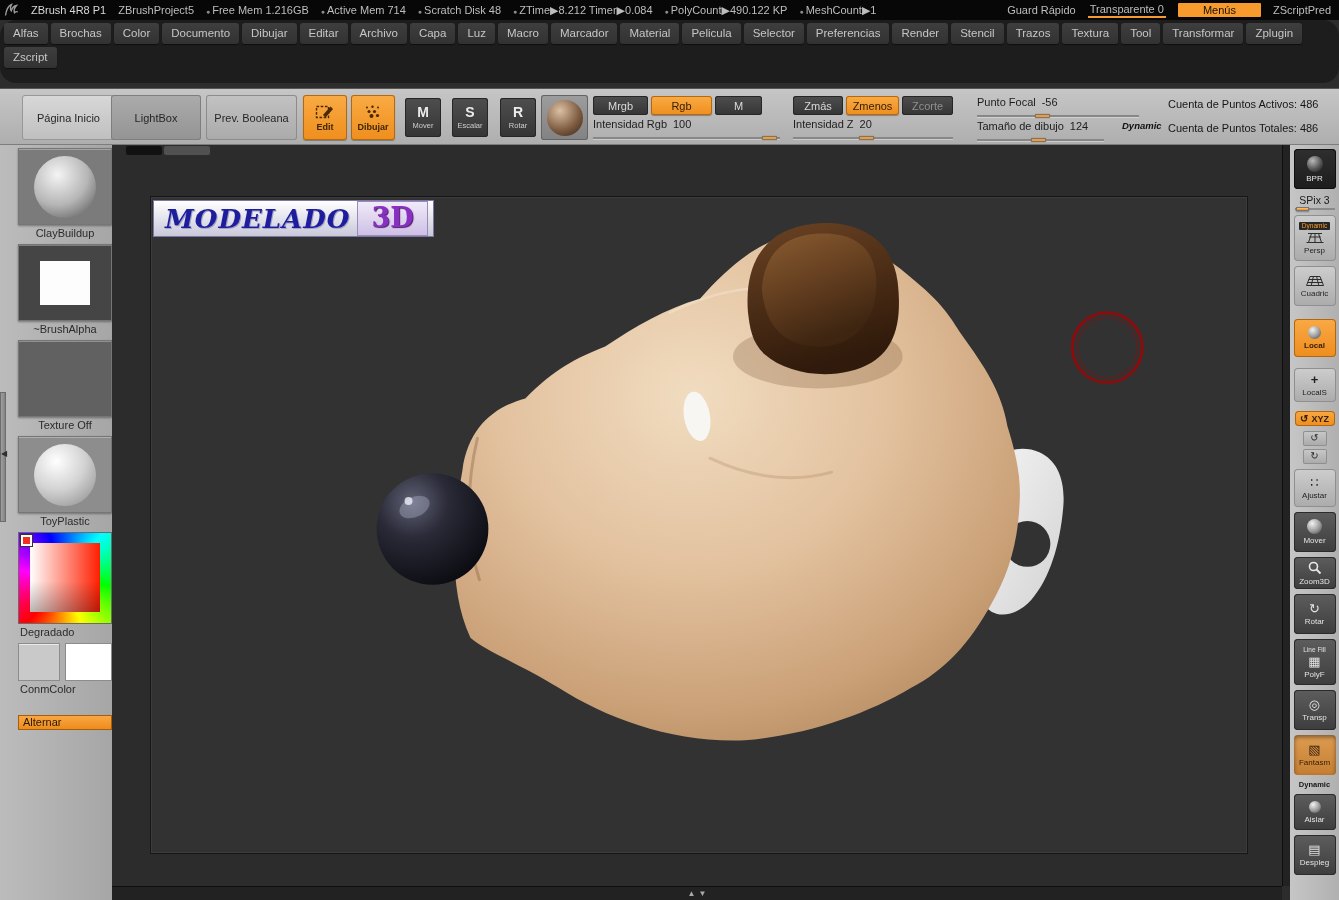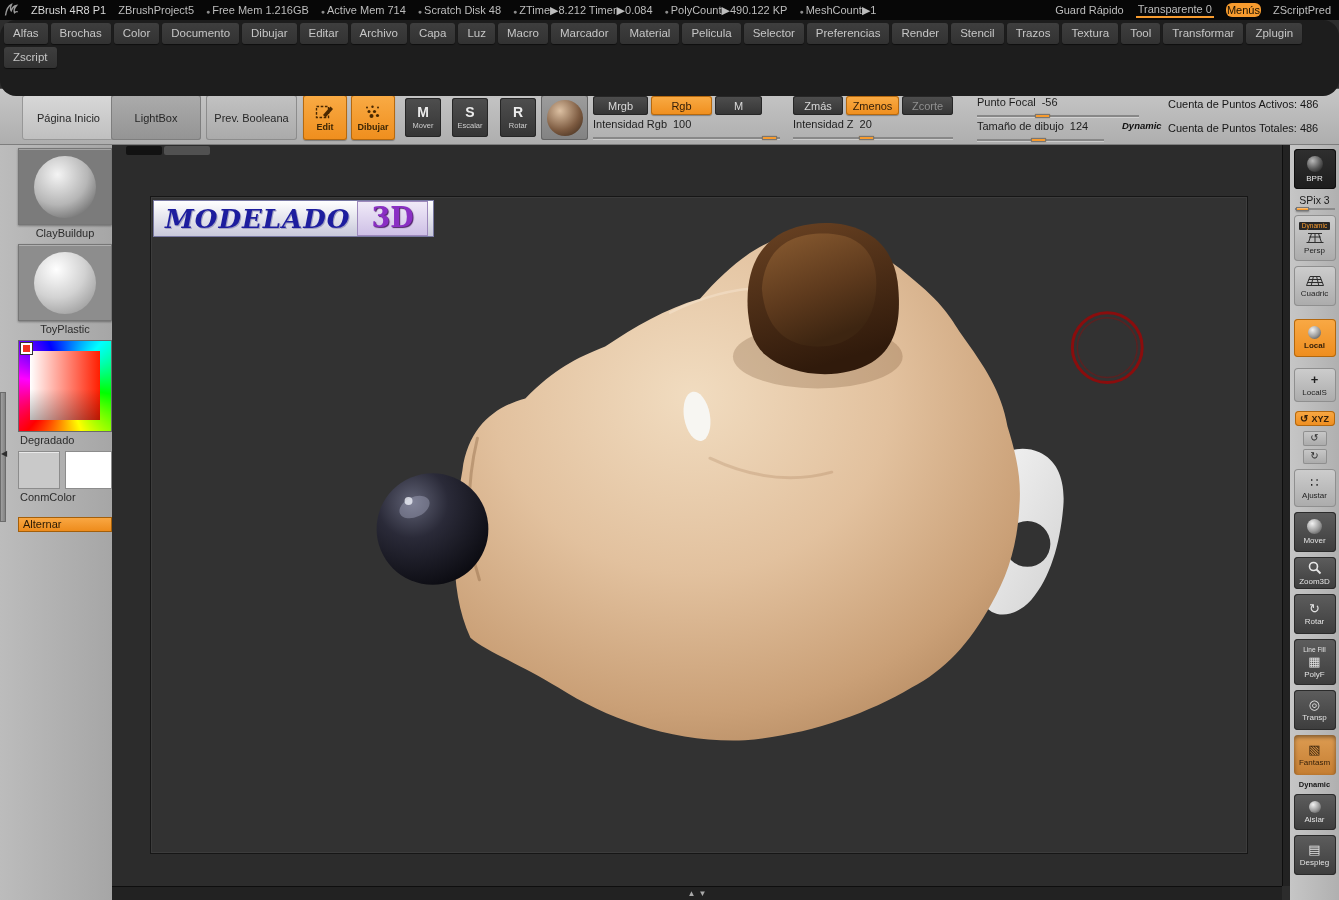--- a/index.html
+++ b/index.html
@@ -7,24 +7,24 @@
   body { position:relative; background:#2d2d2d; font-family:"Liberation Sans",sans-serif; }
   button { border:none; padding:0; font:inherit; color:inherit; background:none; }
 
   
   .titlebar { position:absolute; inset:0 0 auto 0; height:20px; background:#070707; display:flex; align-items:center; gap:12px; padding:0 8px 0 4px; font-size:11px; color:#bdbdbd; white-space:nowrap; z-index:10; }
   .titlebar .appname { color:#d8d8d8; }
   .stat::before { content:"● "; font-size:7px; color:#8d8d8d; }
   .tb-spacer { flex:1; }
   .tb-slider { position:relative; padding:0 2px 3px 2px; }
   .tb-slider::after { content:""; position:absolute; left:0; right:0; bottom:0; height:2px; background:#f79b2e; }
-  .tb-menus { background:#f79b2e; color:#191102; padding:1px 1px; border-radius:6px; }
-
-  
-  .menubar { position:absolute; top:20px; left:0; width:100%; height:76px; background:#1d1d1d; padding:3px 4px; z-index:9;border-radius:16px; }
+  .tb-menus { background:#f79b2e; color:#191102; padding:1px 25px; border-radius:1px; }
+
+  
+  .menubar { position:absolute; top:20px; left:0; width:100%; height:63px; background:#1d1d1d; padding:3px 4px; z-index:9;border-radius:16px; }
   .menurow { display:flex; gap:3px; margin-bottom:3px; }
   .menuitem { background:linear-gradient(#3e3e3e,#323232); color:#c6c6c6; font-size:11.5px; padding:4px 9px 5px; border-radius:3px; box-shadow:0 1px 1px rgba(0,0,0,.5); }
 
   
   .shelf { position:absolute; top:88px; left:0; width:100%; height:57px; background:linear-gradient(#c6c6c6,#aeaeae); border-top:1px solid #565656; border-bottom:1px solid #7d7d7d; font-size:11px; z-index:8; }
   .sbtn { position:absolute; display:flex; align-items:center; justify-content:center; border-radius:3px; color:#262626; }
   .b-lt  { background:linear-gradient(#d8d8d8,#bfbfbf); box-shadow:inset 0 0 0 1px #979797; }
   .b-md  { background:linear-gradient(#ababab,#949494); box-shadow:inset 0 0 0 1px #7e7e7e; }
   .b-lt2 { background:linear-gradient(#c2c2c2,#aaaaaa); box-shadow:inset 0 0 0 1px #8c8c8c; }
   .b-or  { background:linear-gradient(#f9ab45,#ef8e1d); box-shadow:inset 0 0 0 1px #b5690f, 0 1px 1px rgba(0,0,0,.3); color:#35200a; }
@@ -58,21 +58,21 @@
   .sphere-toy { width:62px; height:62px; border-radius:50%; background:radial-gradient(circle at 36% 28%, #ffffff, #d2d2d2 48%, #8e8e8e 95%); }
   .pal-label { width:94px; font-size:11px; color:#2b2b2b; text-align:center; padding:2px 0 1px; }
   .pal-label.left { text-align:left; padding-left:2px; }
   .hue-box { position:relative; width:94px; height:92px; border:1px solid #6a6a6a; background:conic-gradient(from 220deg, #ff0000,#ff00ff,#0000ff,#00ffff,#00ff00,#ffff00,#ff0000); }
   .sat-box { position:absolute; left:11px; top:10px; right:11px; bottom:11px; background:linear-gradient(rgba(0,0,0,0) 55%, rgba(0,0,0,.28)), linear-gradient(90deg,#ffffff,#ff1e00); }
   .cur-swatch { position:absolute; left:2px; top:2px; width:11px; height:11px; background:#f03120; border:2px solid #fff; box-shadow:0 0 0 1px #333; }
   .swatches { display:flex; gap:5px; width:94px; }
   .sw { height:38px; border:1px solid #8c8c8c; box-shadow:inset 0 1px 0 rgba(255,255,255,.6); }
   .sw1 { width:42px; background:#c9c9c9; }
   .sw2 { width:47px; background:#ffffff; }
-  .alternar { width:94px; height:15px; margin-top:9px; background:linear-gradient(#f9a743,#ee8c1c); border:1px solid #a35f0b; font-size:11px; color:#2a1a04; text-align:left; padding:0 0 1px 4px; line-height:13px; }
+  .alternar { width:94px; height:15px; margin-top:15px; background:linear-gradient(#f9a743,#ee8c1c); border:1px solid #a35f0b; font-size:11px; color:#2a1a04; text-align:left; padding:0 0 1px 4px; line-height:13px; }
 
   
   .canvas { position:absolute; left:112px; top:145px; right:49px; bottom:0; background:#2c2c2c; }
   .dock-handle1 { position:absolute; left:14px; top:1px; width:36px; height:9px; background:#121212; border-radius:2px; }
   .dock-handle2 { position:absolute; left:52px; top:1px; width:46px; height:9px; background:#515151; border-radius:2px; }
   .doc { position:absolute; left:38px; top:51px; width:1098px; height:658px; background:#323232; border:1px solid #161616; box-shadow:inset 0 0 0 1px #3c3c3c; }
   .doc svg.scene { position:absolute; inset:0; width:100%; height:100%; }
   .logo3d { position:absolute; left:2px; top:3px; height:37px; display:flex; align-items:center; background:linear-gradient(#ffffff,#c8c8da); border:1px solid #7878a2; padding:0 5px 0 11px; gap:7px; z-index:3; }
   .logo-word { font-family:"DejaVu Serif",serif; font-weight:bold; font-style:italic; font-size:26px; color:#1d1d9e; letter-spacing:1px; text-shadow:1px 1px 0 #a2a2c2; }
   .logo-3d { font-family:"DejaVu Serif",serif; font-weight:bold; font-size:27px; color:#8a2fc4; background:linear-gradient(#f0eaf8,#cec0e6); border:1px solid #9d89bc; padding:0 13px 2px; text-shadow:1px 1px 1px #4e2168; }
@@ -252,20 +252,30 @@
   <span class="count" style="left:1168px;top:9px">Cuenta de Puntos Activos: 486</span>
   <span class="count" style="left:1168px;top:33px">Cuenta de Puntos Totales: 486</span>
 </div>
 
 <div class="leftbar">
   <div class="pal-item">
     <div class="thumb t-brush">
         <div class="sphere-lg"></div>
       </div>
     <div class="pal-label">ClayBuildup</div>
+  </div>
+  <div class="pal-item">
+    <div class="thumb t-alpha">
+        <div class="alpha-core"></div>
+      </div>
+    <div class="pal-label">~BrushAlpha</div>
+  </div>
+  <div class="pal-item">
+    <div class="thumb t-texture"></div>
+    <div class="pal-label">Texture Off</div>
   </div>
   <div class="pal-item">
     <div class="thumb t-material">
         <div class="sphere-toy"></div>
       </div>
     <div class="pal-label">ToyPlastic</div>
   </div>
   <div class="pal-item">
     <div class="hue-box">
       <div class="sat-box"></div>

